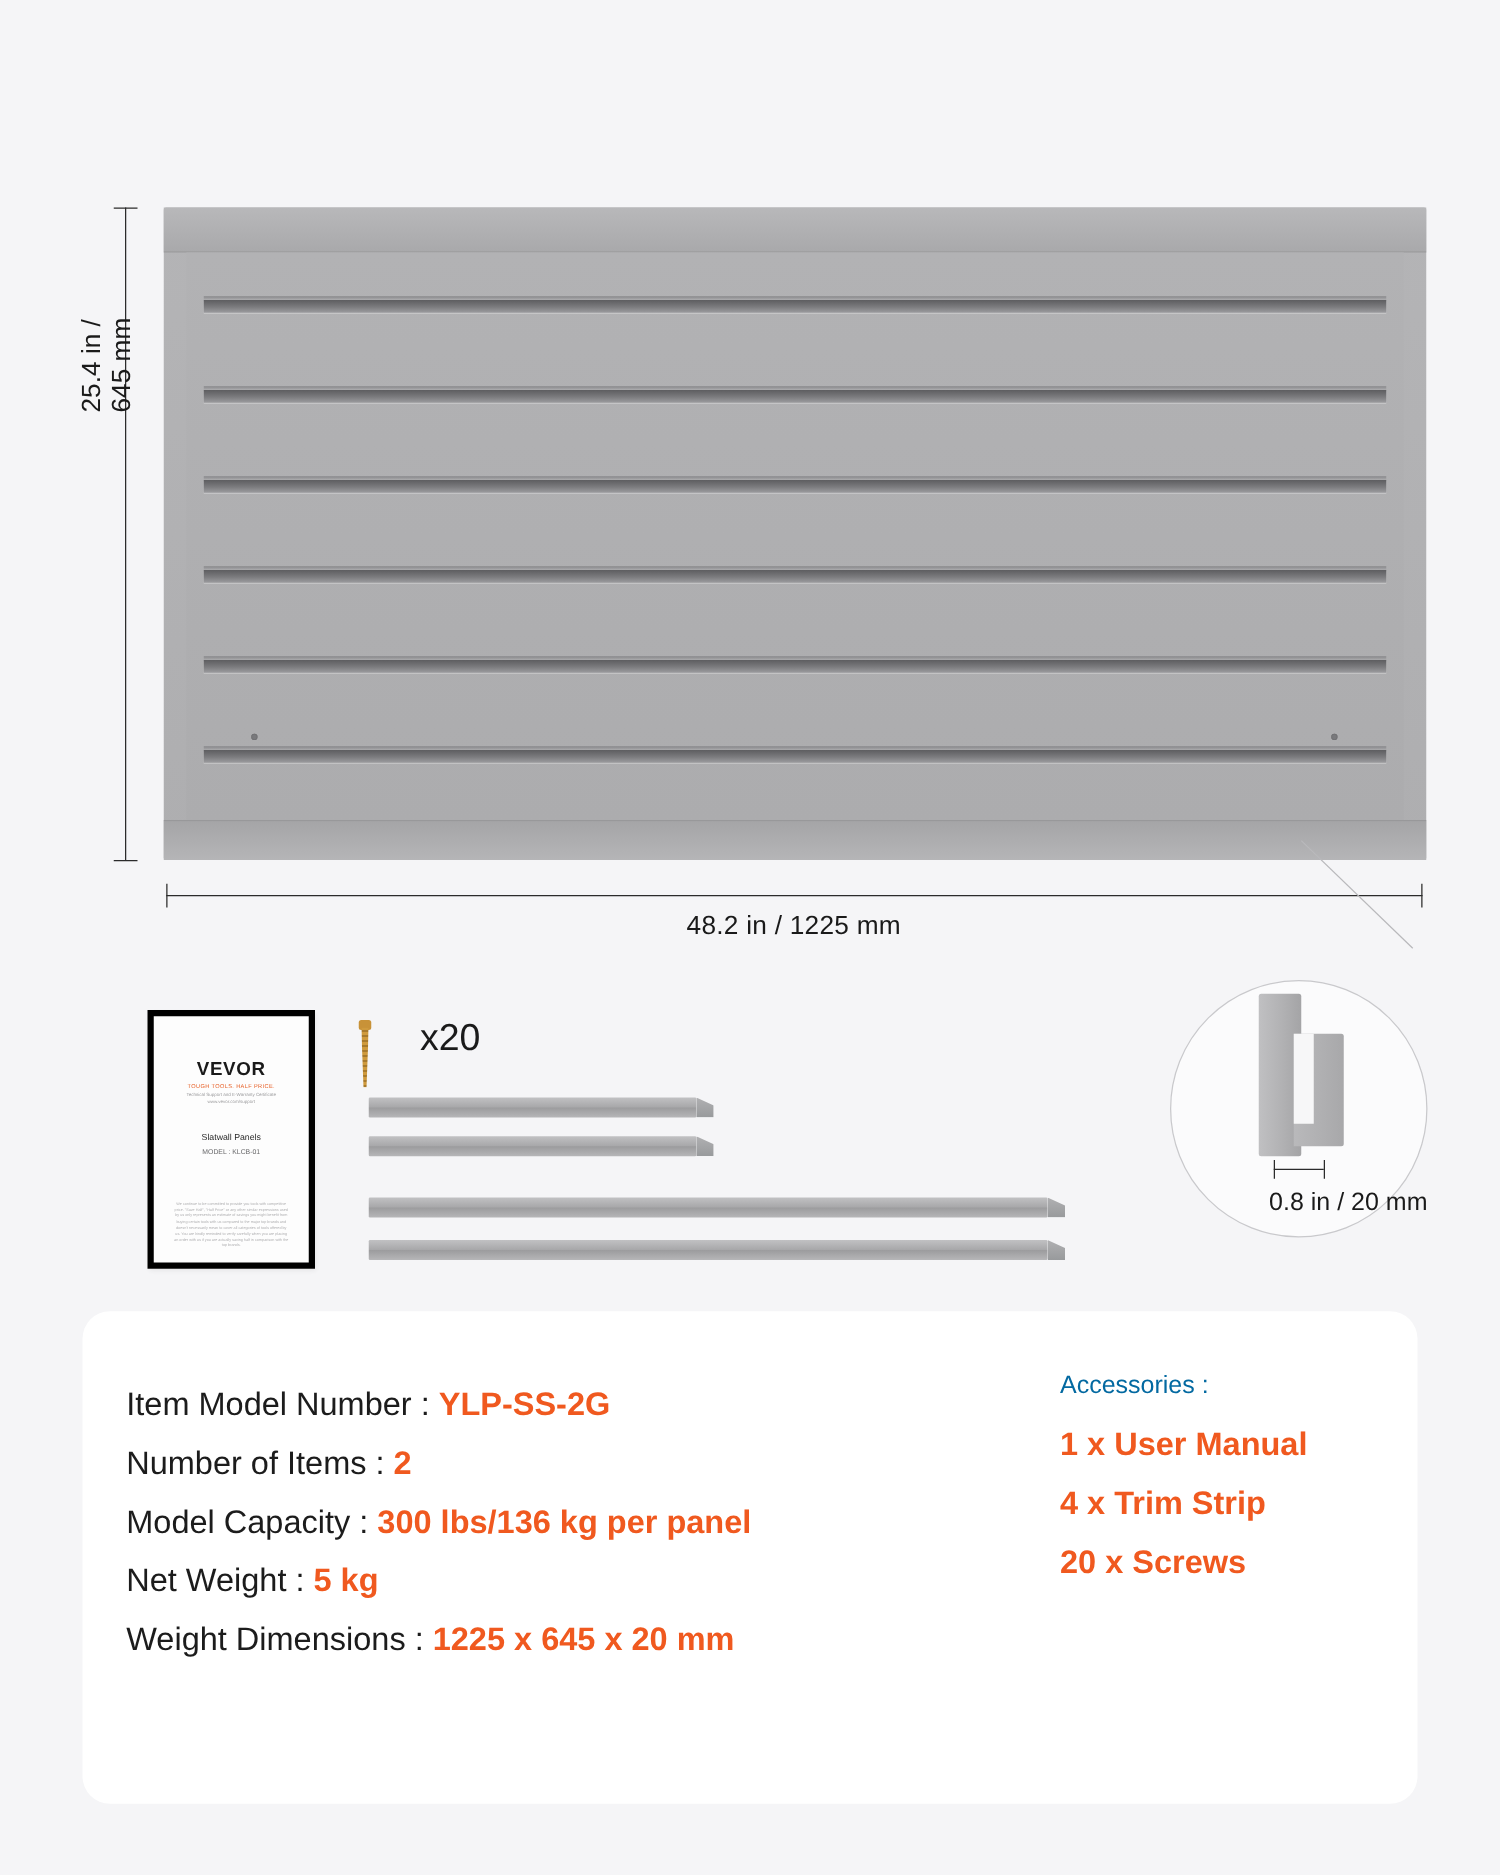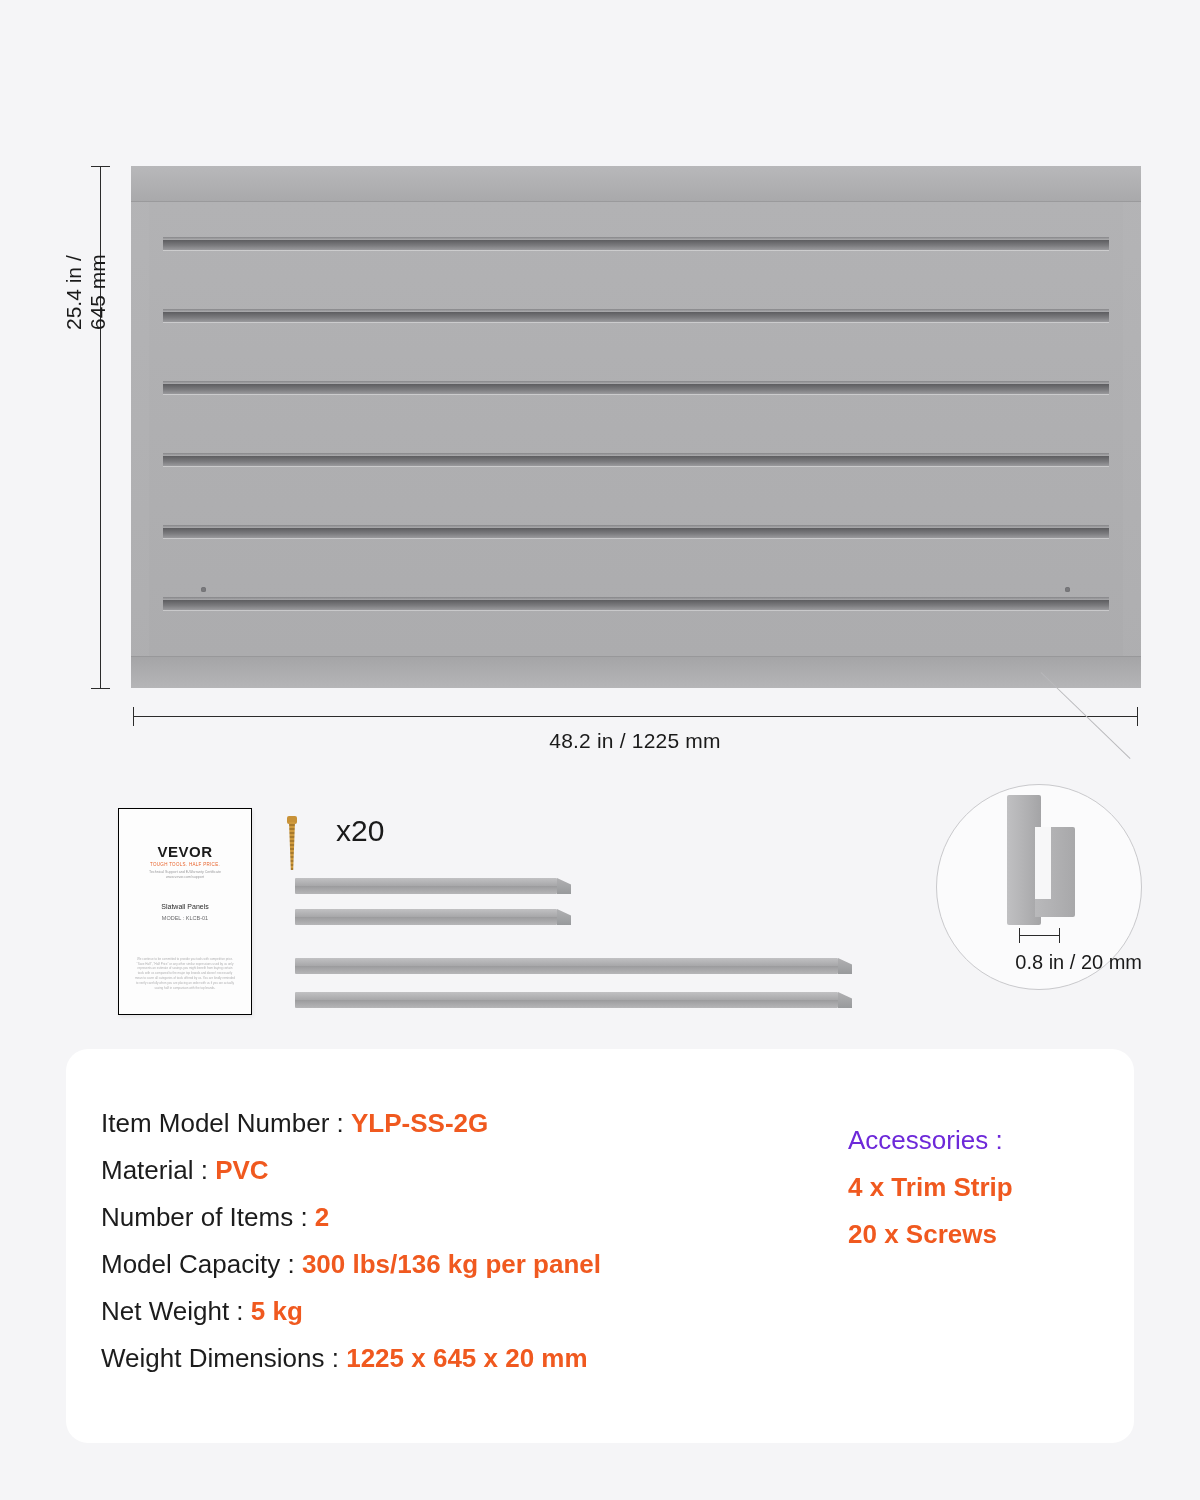--- a/index.html
+++ b/index.html
@@ -139,21 +139,21 @@
   .callout-dim-label {
     position: absolute; left: 936px; top: 951px; width: 206px;
     text-align: right; font-size: 20px; color: #1a1a1a;
   }
 
   
   .manual {
     position: absolute; left: 118px; top: 808px;
     width: 134px; height: 207px;
     background: #fdfdfd;
-    border: 1px solid #000000;
+    border: 5px solid #000000;
     box-shadow: 1px 2px 4px rgba(0,0,0,.07);
     padding-top: 34px;
   }
   .manual-logo {
     text-align: center; font-size: 15px; font-weight: bold;
     letter-spacing: .5px; color: #1a1a1a;
   }
   .manual-tag {
     text-align: center; font-size: 4.5px; color: #e8622a; margin-top: 2px;
     letter-spacing: .3px;
@@ -209,21 +209,21 @@
     width: 1068px; height: 394px;
     background: #ffffff;
     border-radius: 22px;
   }
   .spec-left { position: absolute; left: 35px; top: 51px; }
   .spec-right { position: absolute; left: 782px; top: 36px; }
   .spec-row {
     font-size: 26px; color: #1c1c1c; line-height: 47px; white-space: nowrap;
   }
   .spec-val { color: #f0591f; font-weight: bold; }
-  .acc-head { font-size: 26px; color: #6d28d9; line-height: 47px; margin-top: 32px; }
+  .acc-head { font-size: 20px; color: #0369a1; line-height: 47px; }
   .acc-item { font-size: 26px; color: #f0591f; font-weight: bold; line-height: 47px; }
 </style>
 </head>
 <body>
 
 <div id="root">
 
   <div class="v-dim-line"></div>
   <div class="v-dim-cap" style="top:166px;"></div>
   <div class="v-dim-cap" style="top:688px;"></div>
@@ -292,37 +292,35 @@
     <div class="trim-end"></div>
   </div>
 
   <div class="spec-card">
 
     <div class="spec-left">
       <div class="spec-row">
         <span>Item Model Number : </span><span class="spec-val">YLP-SS-2G</span>
       </div>
       <div class="spec-row">
-        <span>Material : </span><span class="spec-val">PVC</span>
-      </div>
-      <div class="spec-row">
         <span>Number of Items : </span><span class="spec-val">2</span>
       </div>
       <div class="spec-row">
         <span>Model Capacity : </span><span class="spec-val">300 lbs/136 kg per panel</span>
       </div>
       <div class="spec-row">
         <span>Net Weight : </span><span class="spec-val">5 kg</span>
       </div>
       <div class="spec-row">
         <span>Weight Dimensions : </span><span class="spec-val">1225 x 645 x 20 mm</span>
       </div>
     </div>
 
     <div class="spec-right">
       <div class="acc-head">Accessories :</div>
+      <div class="acc-item">1 x User Manual</div>
       <div class="acc-item">4 x Trim Strip</div>
       <div class="acc-item">20 x Screws</div>
     </div>
 
   </div>
 
 </div>
 
 </body></html>

